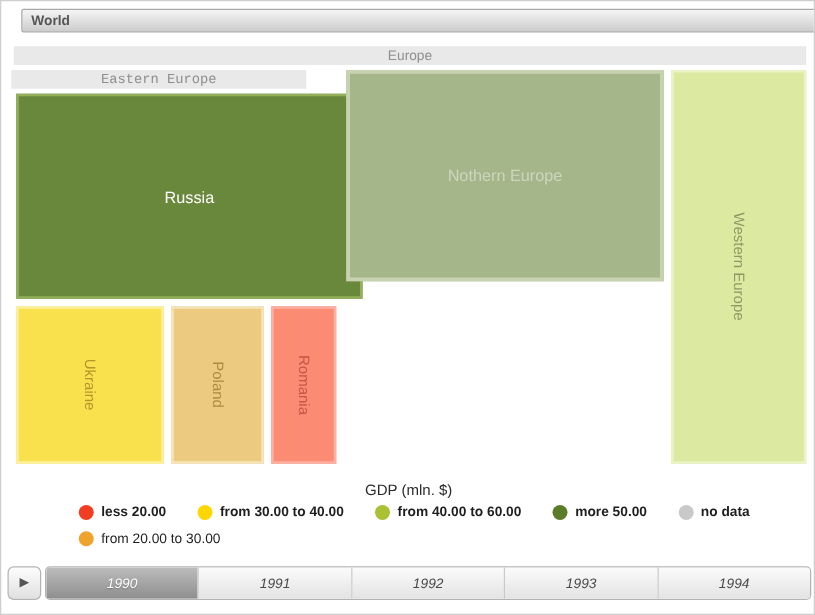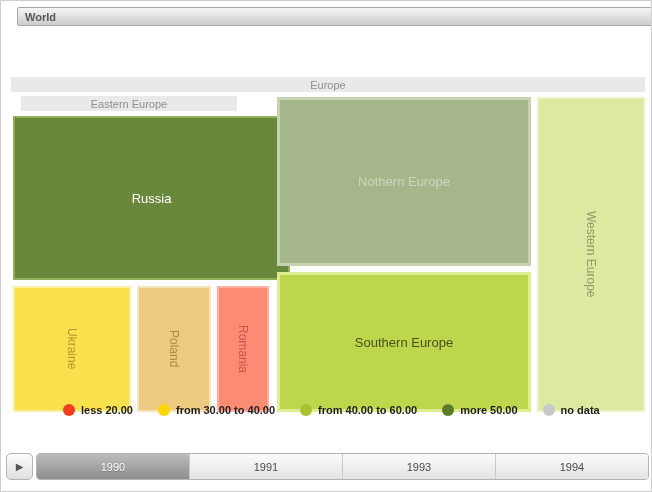--- a/index.html
+++ b/index.html
@@ -12,29 +12,28 @@
   .world-bar{
     position:absolute;left:16px;top:6px;width:643px;height:19px;box-sizing:border-box;
     border:1px solid #a8a8a8;border-radius:2px;
     background:linear-gradient(#f5f5f5,#cccccc);
     display:flex;align-items:center;padding:0 7px;
     font-size:11px;font-weight:bold;color:#565656;cursor:pointer;
   }
   
   .group-header{
     position:absolute;background:#e9e9e9;color:#8f8f8f;font-size:11px;
-    display:flex;align-items:center;justify-content:center;cursor:pointer;box-sizing:border-box;margin-top:40px;
+    display:flex;align-items:center;justify-content:center;cursor:pointer;box-sizing:border-box;
   }
   #hdr-europe{left:10px;top:36px;width:634px;height:15px;}
-  #hdr-eastern{left:20px;top:55px;width:216px;height:15px;}
+  #hdr-eastern{left:8px;top:55px;width:236px;height:15px;font-family:Liberation Mono, monospace;}
   
   .node{
     position:absolute;box-sizing:border-box;display:flex;align-items:center;justify-content:center;
     cursor:pointer;
-    margin-top:41px;
   }
   .node span{pointer-events:none;}
   .vert{writing-mode:vertical-rl;}
   #node-russia{left:12px;top:74px;width:277px;height:164px;border:2px solid #93af59;}
   #node-russia span{color:#ffffff;font-size:13px;}
   #node-ukraine{left:12px;top:244px;width:118px;height:126px;border:2px solid #fcf0a0;}
   #node-ukraine span{color:#b3962c;font-size:12px;}
   #node-poland{left:136px;top:244px;width:74px;height:126px;border:2px solid #f6e4bb;}
   #node-poland span{color:#ad8b44;font-size:12px;}
   #node-romania{left:216px;top:244px;width:52px;height:126px;border:2px solid #feb1a2;}
@@ -68,20 +67,21 @@
   .play-btn .tri{font-size:10px;color:#555555;line-height:1;}
   .years{
     position:absolute;left:35px;top:452px;width:613px;height:27px;box-sizing:border-box;
     display:flex;border:1px solid #b3b3b3;border-radius:4px;overflow:hidden;
   }
   .year-btn{
     flex:1;display:flex;align-items:center;justify-content:center;
     font-size:11px;color:#4a4a4a;cursor:pointer;
     background:linear-gradient(#fbfbfb,#e3e3e3);
     border-left:1px solid #c9c9c9;
+    font-style:italic;
   }
   .year-btn:first-child{border-left:none;}
   .year-btn.selected{
     background:linear-gradient(#bcbcbc,#8e8e8e);
     color:#ffffff;text-shadow:0 1px 1px rgba(0,0,0,0.25);
   }
 </style>
 </head>
 <body>
 
@@ -112,28 +112,26 @@
   </div>
 
   <div class="node" id="node-romania" style="background: rgb(252, 139, 115);">
     <span class="vert">Romania</span>
   </div>
 
   <div class="node" id="node-northern" style="background: rgb(165, 182, 139);">
     <span>Nothern Europe</span>
   </div>
 
-  <div class="node" id="node-southern" style="background: rgb(189, 215, 76);">
-    <span>Southern Europe</span>
-  </div>
 
   <div class="node" id="node-western" style="background: rgb(220, 233, 161);">
     <span class="vert">Western Europe</span>
   </div>
 
+  <div class="legend-title">GDP (mln. $)</div>
 
   <div class="legend-row r1">
     <div class="legend-item">
       <span class="swatch" style="background: rgb(241, 61, 34);"></span>
       <span>less 20.00</span>
     </div>
     <div class="legend-item">
       <span class="swatch" style="background: rgb(254, 214, 2);"></span>
       <span>from 30.00 to 40.00</span>
     </div>
@@ -144,25 +142,32 @@
     <div class="legend-item">
       <span class="swatch" style="background: rgb(91, 125, 42);"></span>
       <span>more 50.00</span>
     </div>
     <div class="legend-item">
       <span class="swatch" style="background: rgb(201, 201, 201);"></span>
       <span>no data</span>
     </div>
   </div>
 
+  <div class="legend-row r2">
+    <div class="legend-item">
+      <span class="swatch" style="background: rgb(239, 163, 46);"></span>
+      <span>from 20.00 to 30.00</span>
+    </div>
+  </div>
 
   <div class="play-btn">
     <span class="tri">▶</span>
   </div>
 
   <div class="years">
     <div class="year-btn selected">1990</div>
     <div class="year-btn">1991</div>
+    <div class="year-btn">1992</div>
     <div class="year-btn">1993</div>
     <div class="year-btn">1994</div>
   </div>
 
 </div>
 
 </body></html>

